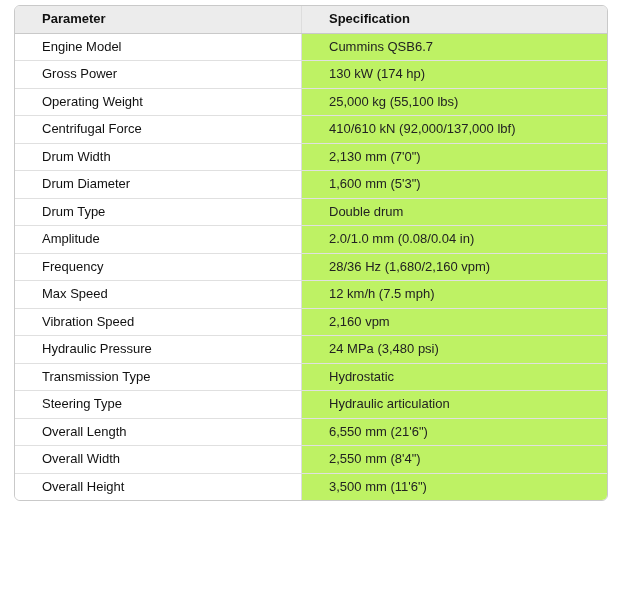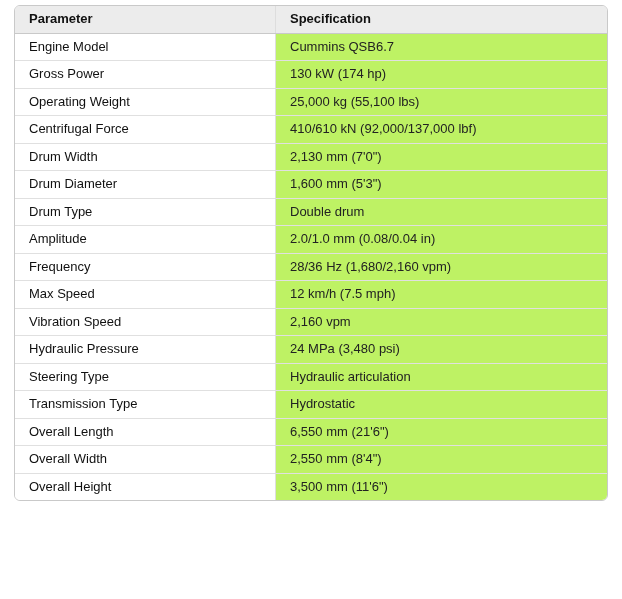--- a/index.html
+++ b/index.html
@@ -24,21 +24,21 @@
   table.spec-table {
     border-collapse: collapse;
     width: 100%;
     table-layout: fixed;
     font-size: 13px;
   }
   table.spec-table th,
   table.spec-table td {
     text-align: left;
     vertical-align: middle;
-    padding: 5px 14px;
+    padding: 5px 27px;
     line-height: 16.5px;
     white-space: nowrap;
     overflow: hidden;
   }
   table.spec-table thead th {
     background: #ececec;
     color: #111111;
     font-weight: bold;
     border-bottom: 1px solid #c9c9c9;
   }
@@ -116,26 +116,26 @@
         </tr>
         <tr>
           <th scope="row">Vibration Speed</th>
           <td>2,160 vpm</td>
         </tr>
         <tr>
           <th scope="row">Hydraulic Pressure</th>
           <td>24 MPa (3,480 psi)</td>
         </tr>
         <tr>
+          <th scope="row">Transmission Type</th>
+          <td>Hydrostatic</td>
+        </tr>
+        <tr>
           <th scope="row">Steering Type</th>
           <td>Hydraulic articulation</td>
-        </tr>
-        <tr>
-          <th scope="row">Transmission Type</th>
-          <td>Hydrostatic</td>
         </tr>
         <tr>
           <th scope="row">Overall Length</th>
           <td>6,550 mm (21'6")</td>
         </tr>
         <tr>
           <th scope="row">Overall Width</th>
           <td>2,550 mm (8'4")</td>
         </tr>
         <tr>

